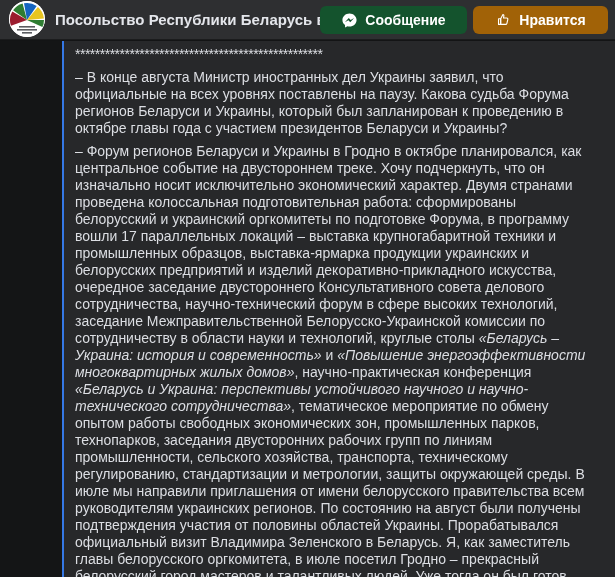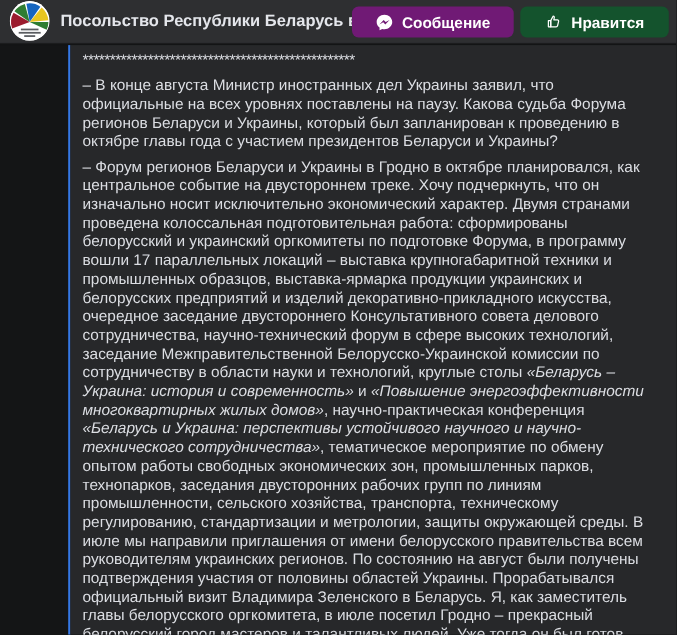--- a/index.html
+++ b/index.html
@@ -22,22 +22,22 @@
   .page-title{
     position:absolute;left:55px;top:0;height:40px;line-height:40px;
     color:#e4e6eb;font-size:15px;font-weight:700;white-space:nowrap;cursor:pointer;
   }
   .btn{
     position:absolute;top:6px;height:28px;border:none;border-radius:6px;
     display:flex;align-items:center;justify-content:center;gap:7px;
     font-family:"Liberation Sans", sans-serif;font-size:14px;font-weight:700;
     color:#fff;cursor:pointer;padding:0 10px;box-sizing:border-box;
   }
-  .btn-message{left:320px;width:147px;background:#701a75;}
-  .btn-like{left:473px;width:135px;background:#14532d;justify-content:center;}
+  .btn-message{left:320px;width:147px;background:#14532d;}
+  .btn-like{left:473px;width:135px;background:#a16207;justify-content:center;}
   .btn svg{flex:0 0 auto;}
   
   .main{
     position:absolute;top:41px;left:0;width:615px;height:536px;
     background:#141516;
   }
   .gutter{position:absolute;left:0;top:0;width:62px;height:100%;background:#141516;}
   .accent-line{position:absolute;left:62px;top:0;width:2px;height:100%;background:#3578e5;}
   .post-body{
     position:absolute;left:64px;top:0;width:551px;height:100%;

